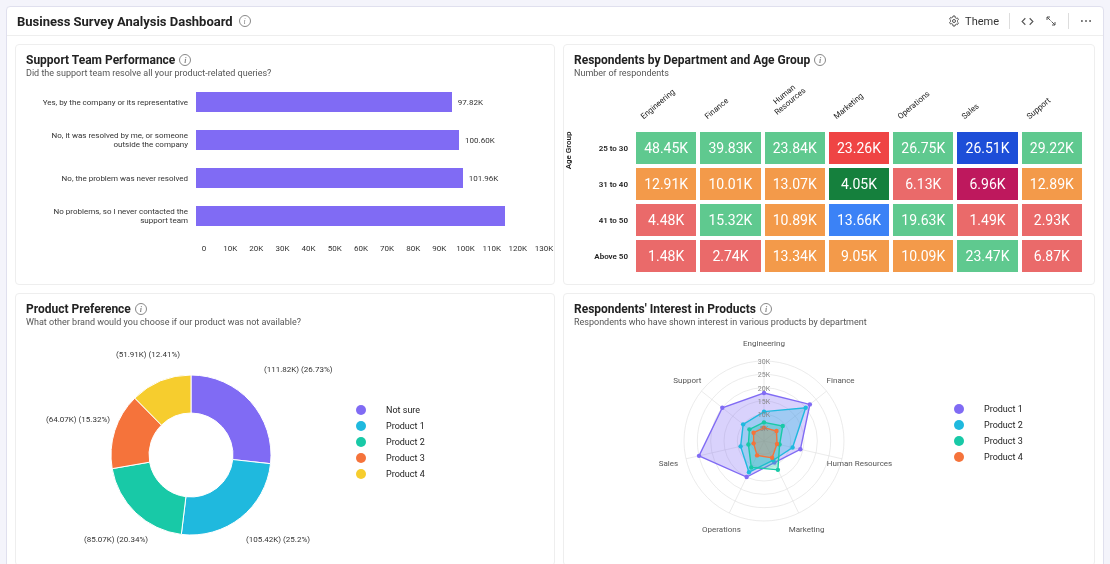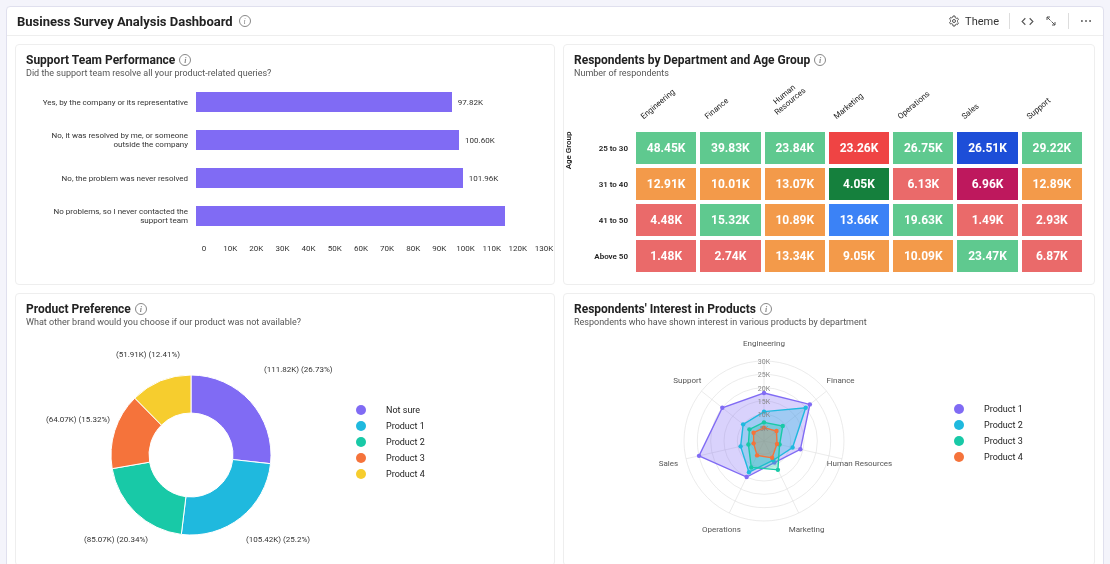--- a/index.html
+++ b/index.html
@@ -80,21 +80,21 @@
     padding-left: 14px;
   }
   .hm-body { }
   .hm-row { display: flex; align-items: stretch; height: 36px; }
   .hm-rowh {
     width: 60px; display: flex; align-items: center; justify-content: flex-end;
     padding-right: 6px; font-size: 8px; font-weight: 600;
   }
   .hm-cell {
     flex: 1; display: flex; align-items: center; justify-content: center;
-    font-size: 12px; font-weight: 700; color: #fff; border: 2px solid #fff;
+    font-size: 14px; font-weight: 400; color: #fff; border: 2px solid #fff;
   }
   .hm-ylabel {
     position: absolute; left: -6px; top: 50%; transform: rotate(-90deg) translateX(40%);
     transform-origin: left center; font-size: 8px; font-weight: 600;
   }
 
   
   .donut-wrap { display: flex; align-items: center; margin-top: 8px; }
   .donut-area { position: relative; width: 330px; height: 220px; }
   .donut-label { position: absolute; font-size: 8px; color: #333; white-space: nowrap; }

